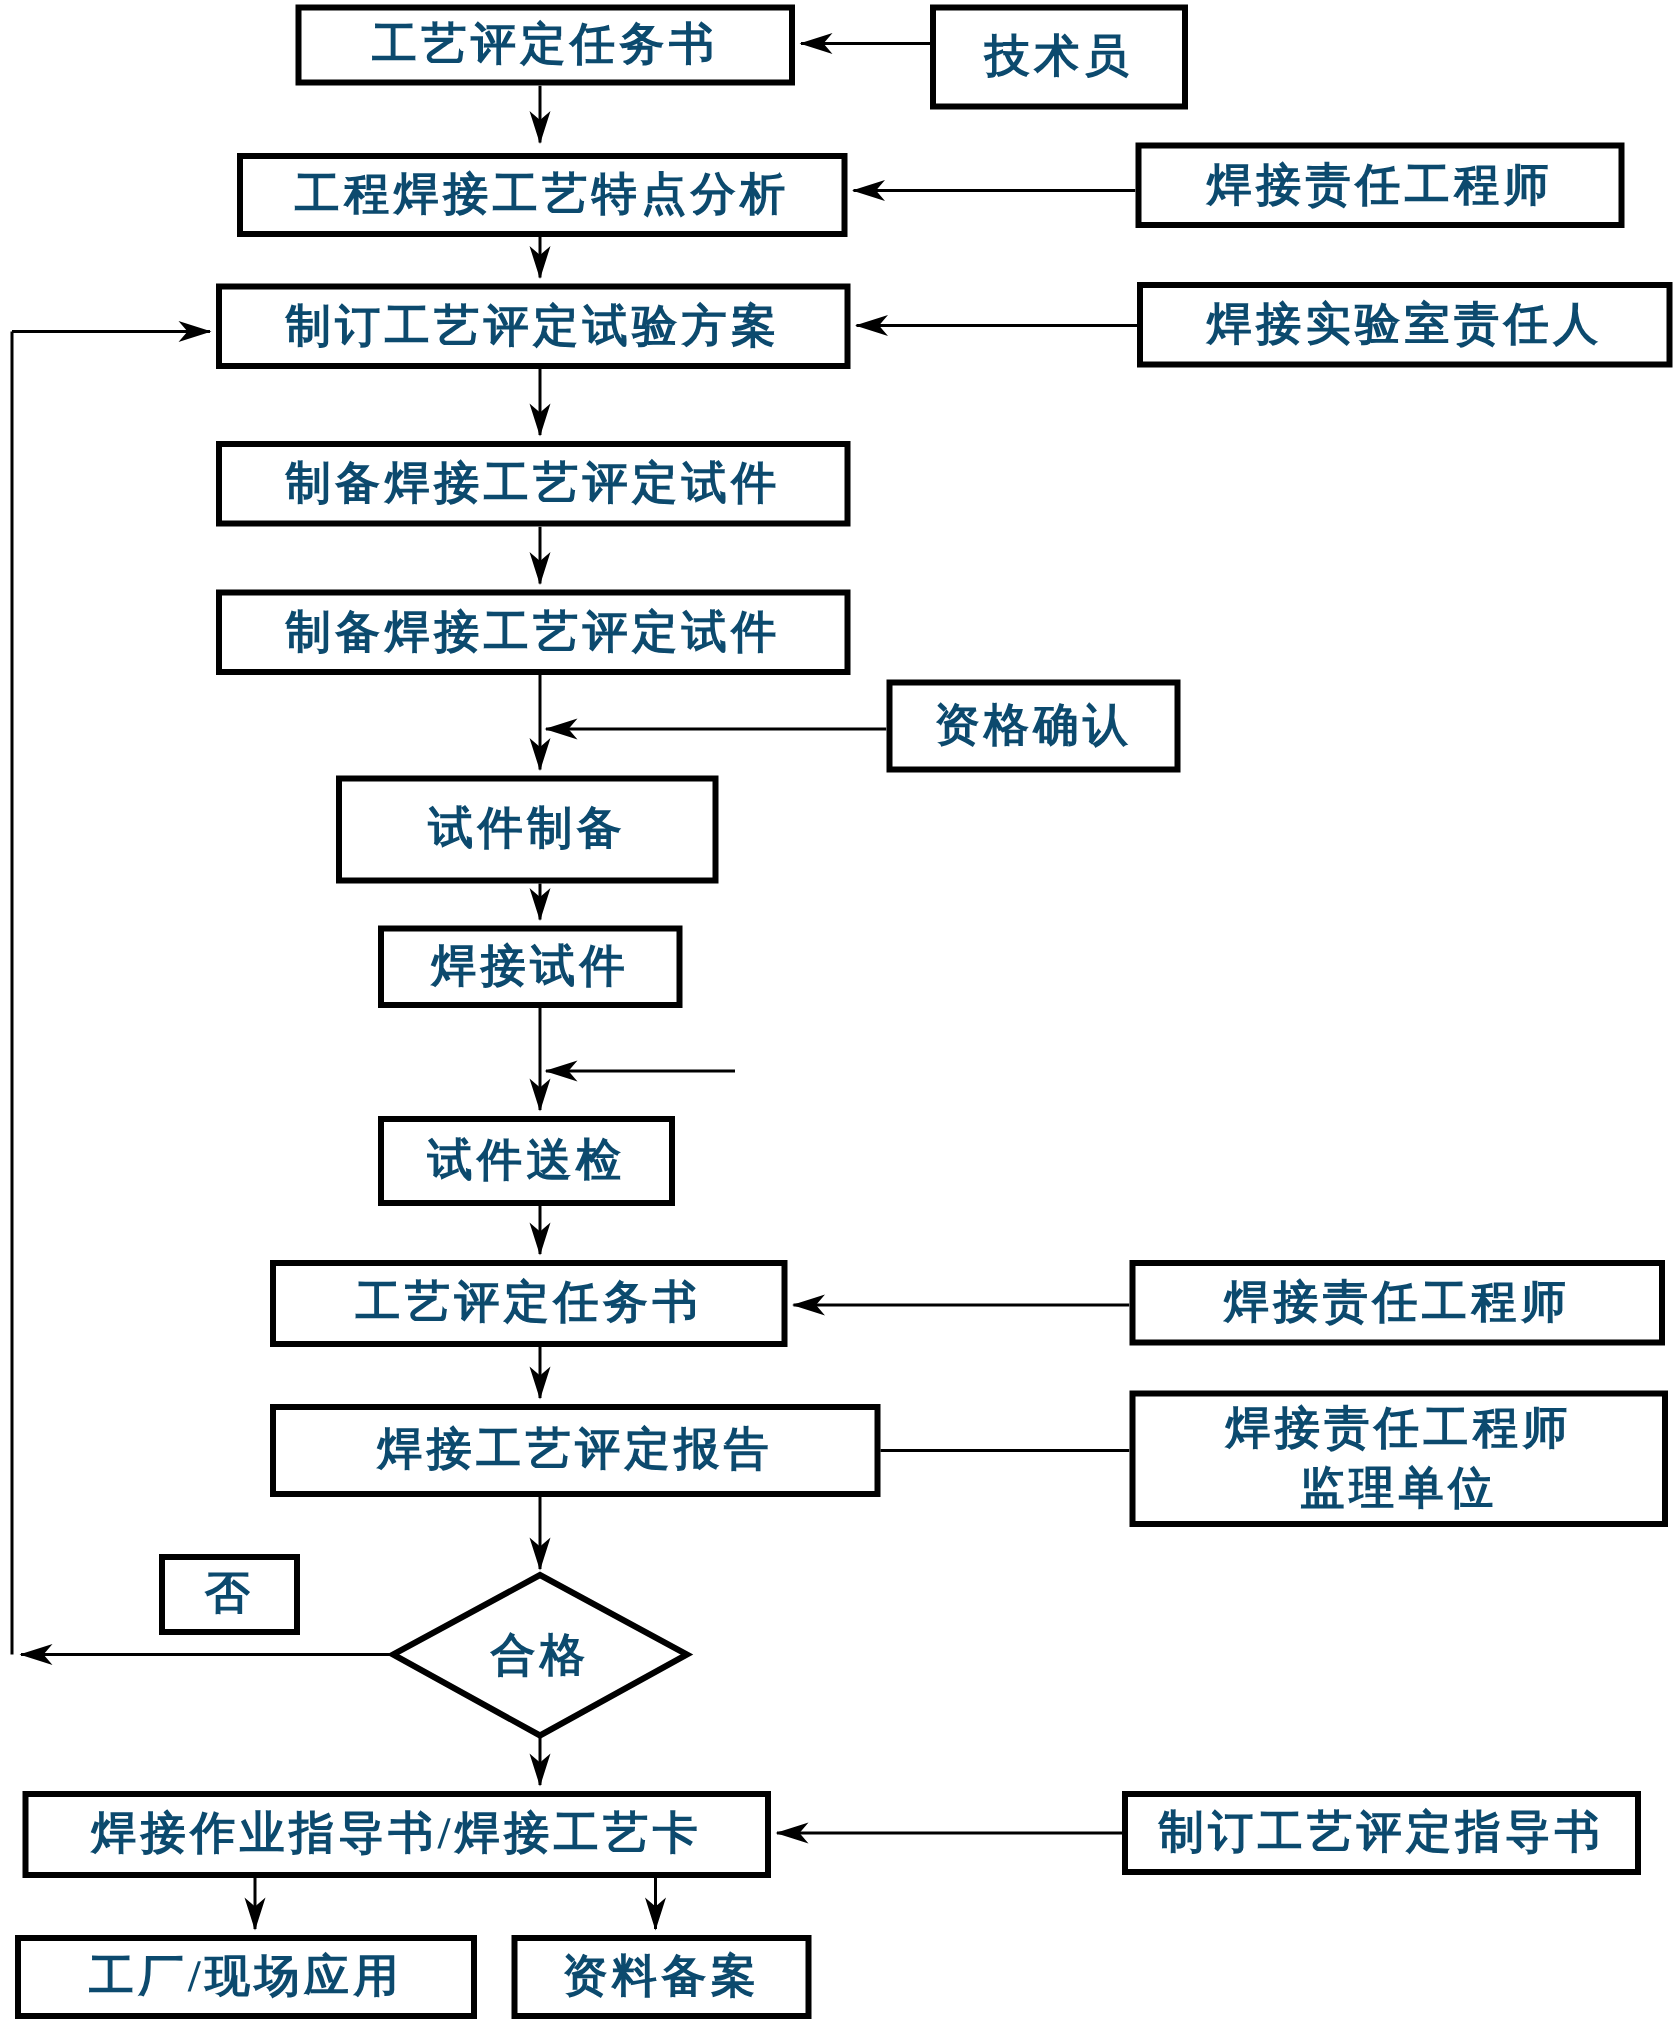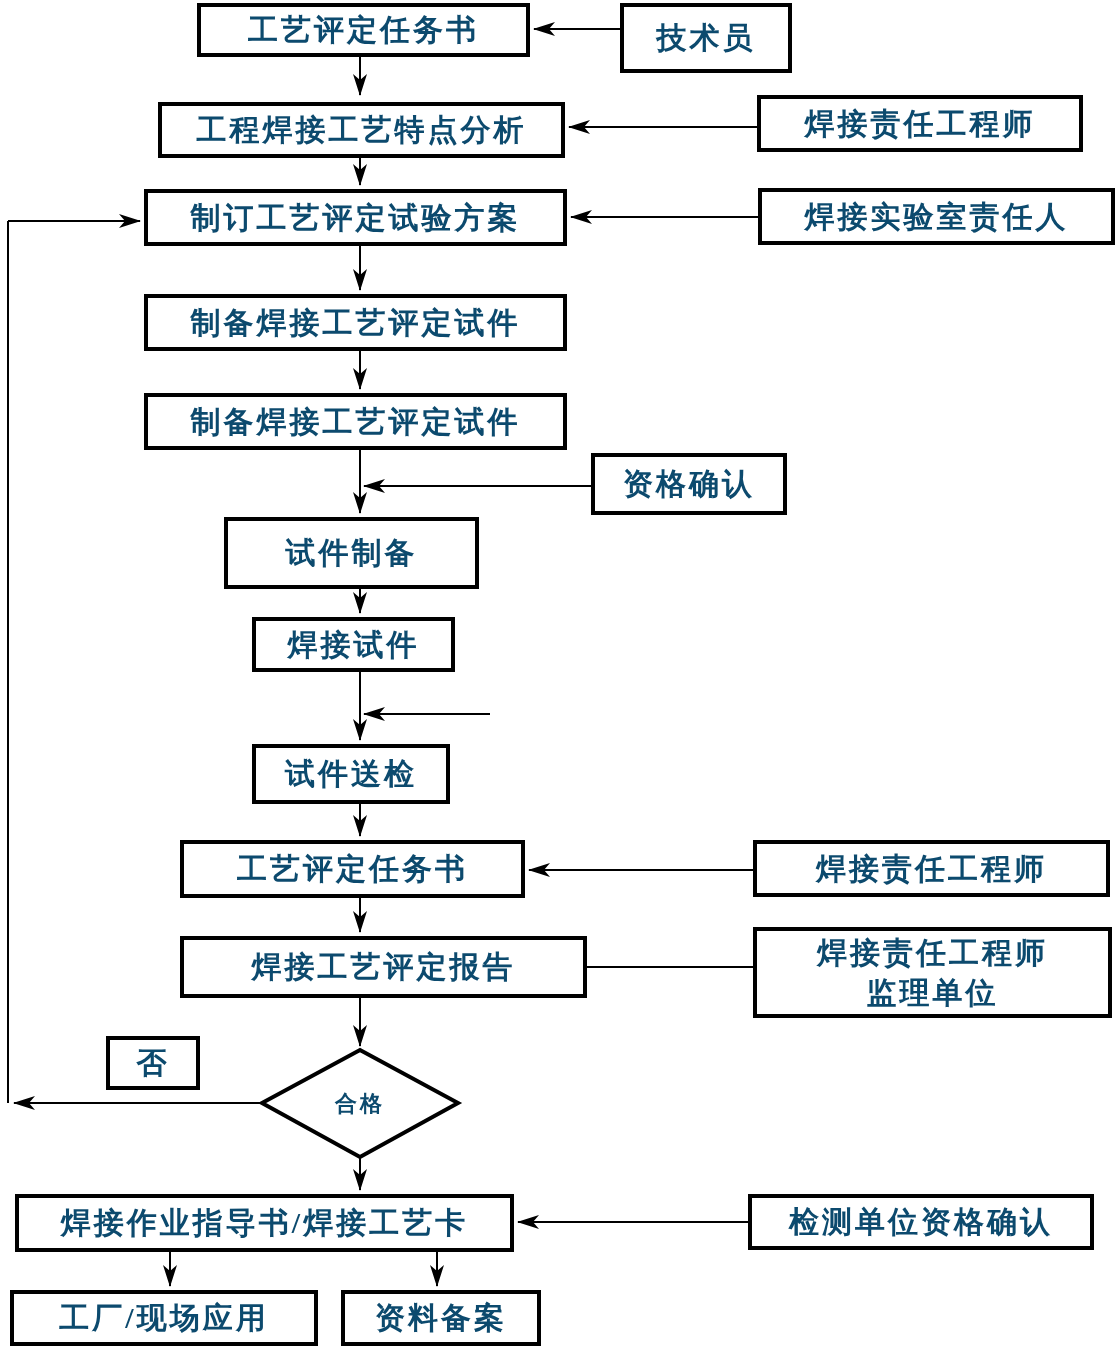--- a/index.html
+++ b/index.html
@@ -33,21 +33,21 @@
   }
   .diamond-label{
     position:absolute;
     display:flex;
     align-items:center;
     justify-content:center;
     background:transparent;
     pointer-events:none;
   }
   .diamond-label span{
-    font-size:22px;
+    font-size:30px;
     font-weight:600;
     letter-spacing:3px;
   }
 </style>
 </head>
 <body>
 
 <div class="canvas">
 
   <svg class="wires" viewBox="0 0 1120 1347">
@@ -173,16 +173,16 @@
   <div class="node" style="left:753px;top:840px;width:357px;height:57px">
     <span>焊接责任工程师</span>
   </div>
 
   <div class="node" style="left:753px;top:927px;width:359px;height:91px">
     <span>焊接责任工程师</span>
     <span>监理单位</span>
   </div>
 
   <div class="node" style="left:748px;top:1194px;width:346px;height:56px">
-    <span>检测单位资格确认</span>
+    <span>制订工艺评定指导书</span>
   </div>
 
 </div>
 
 </body></html>

